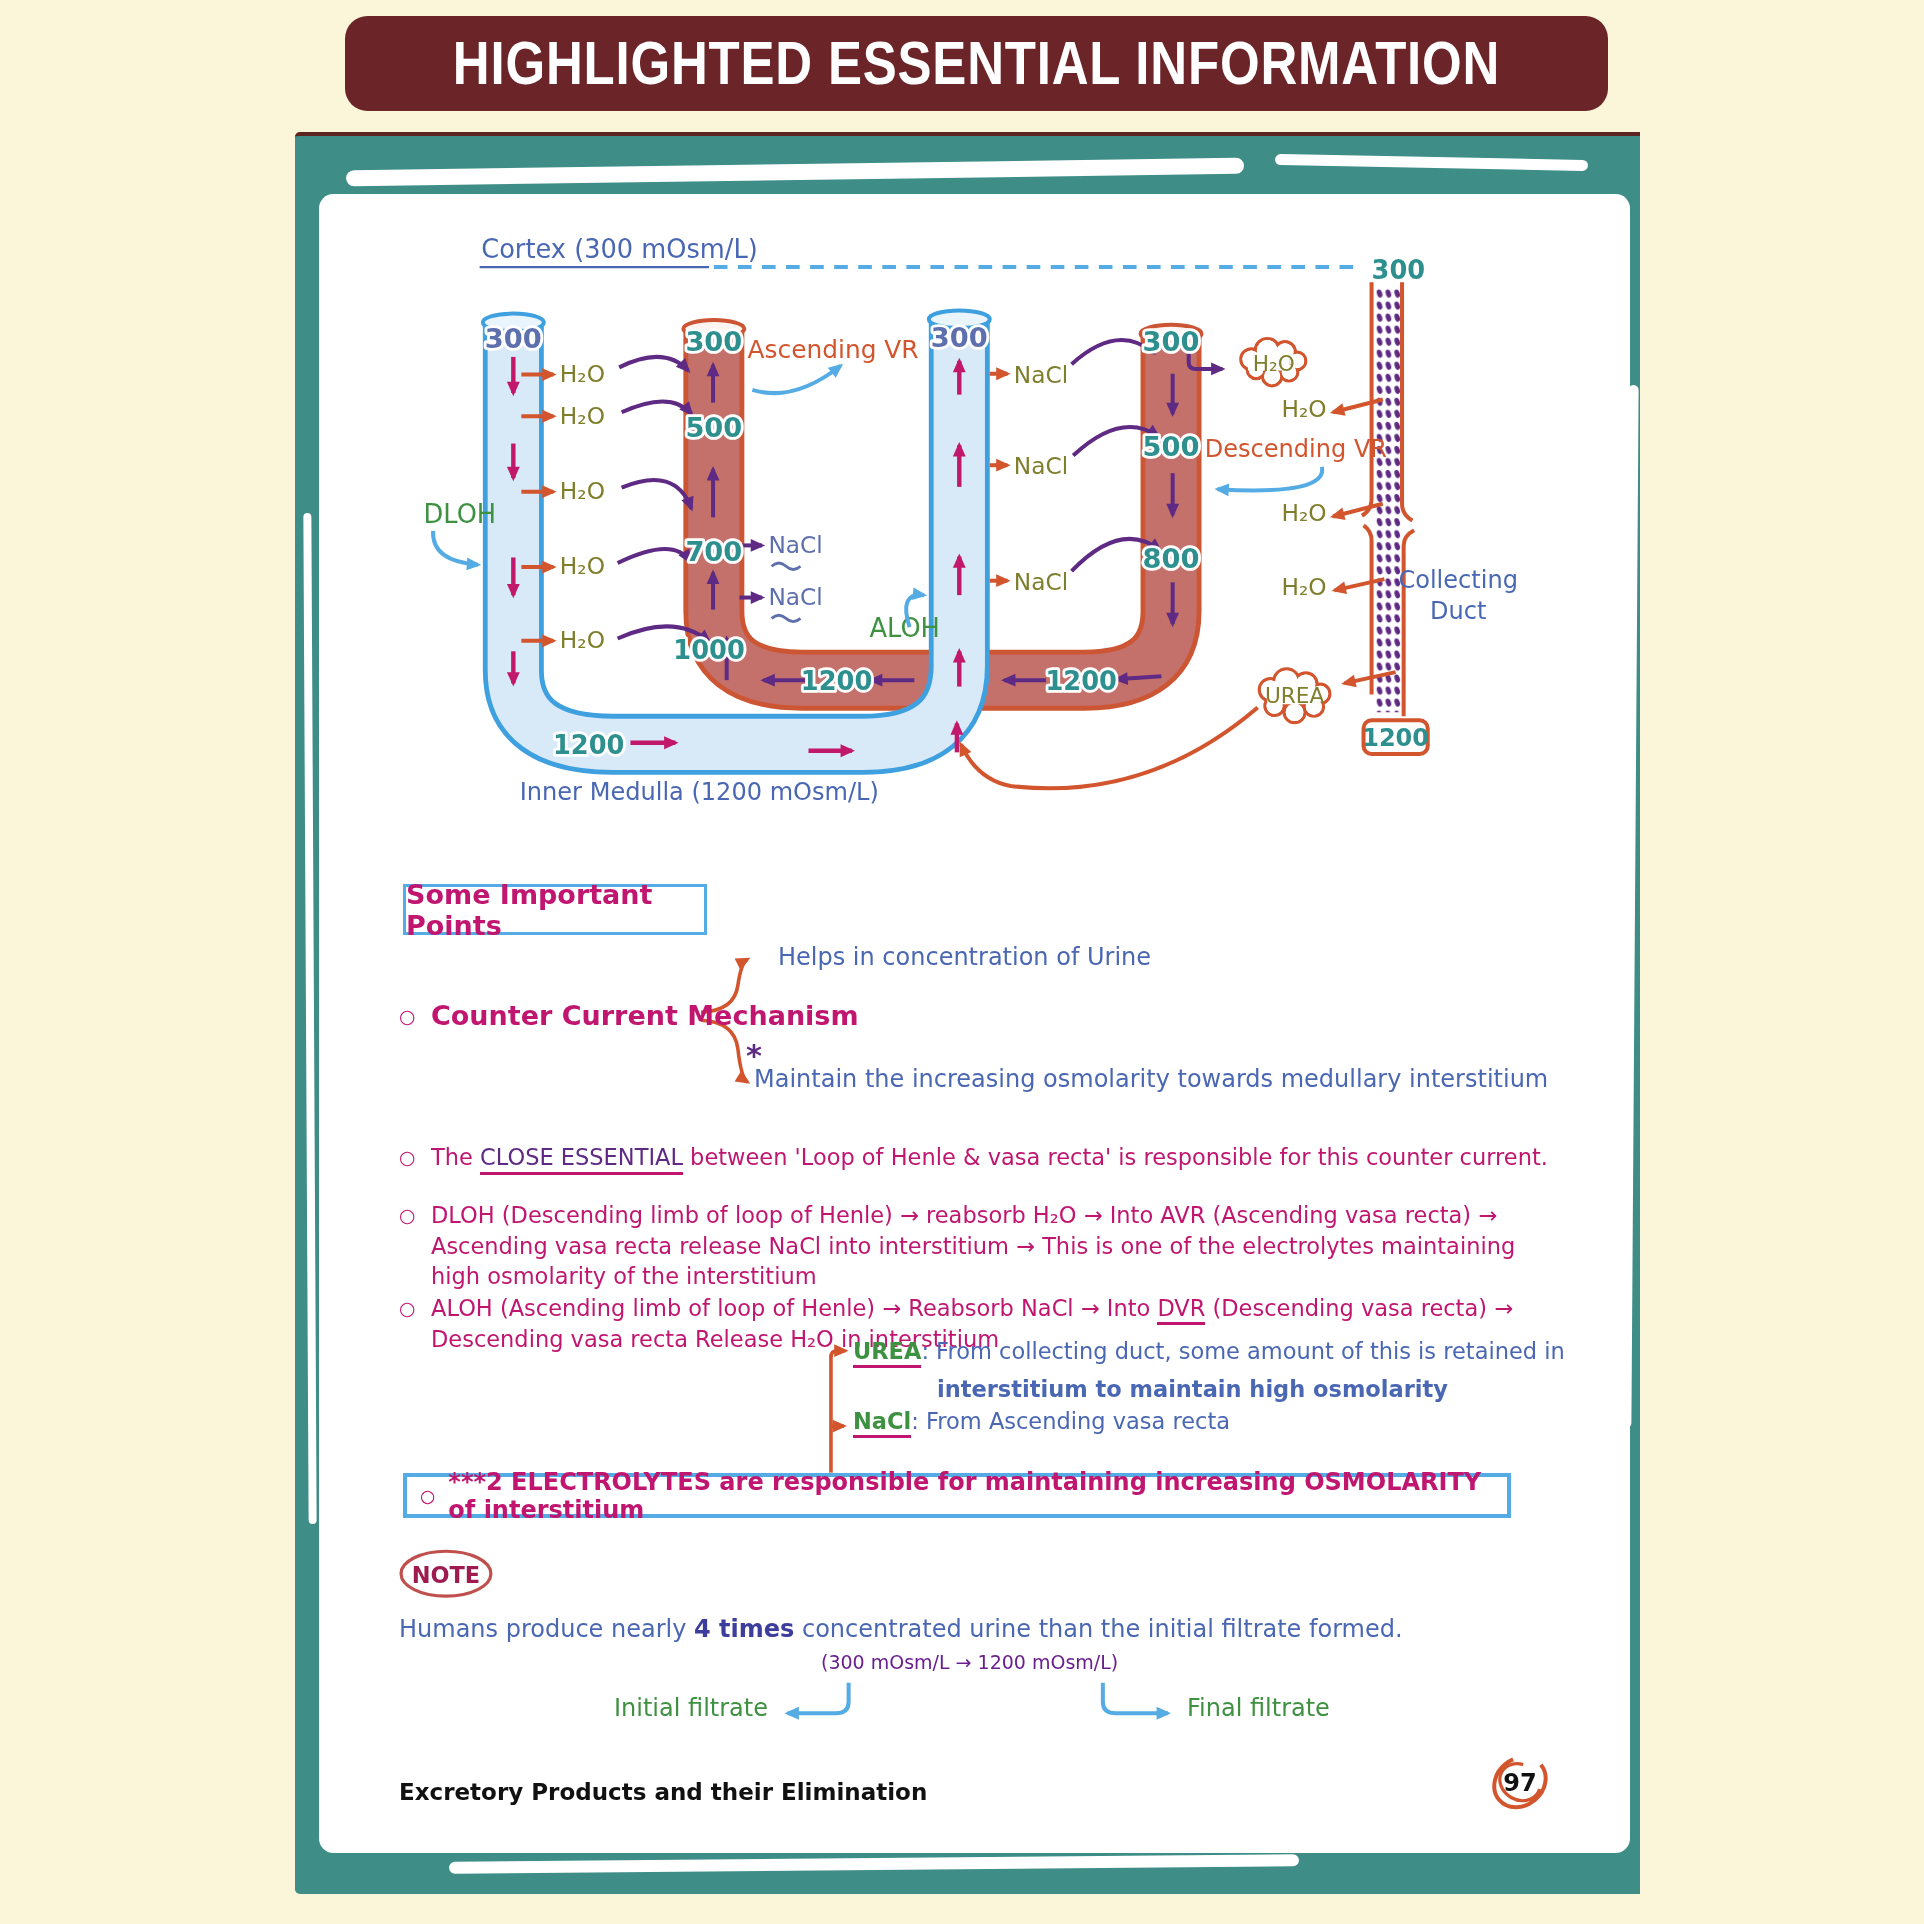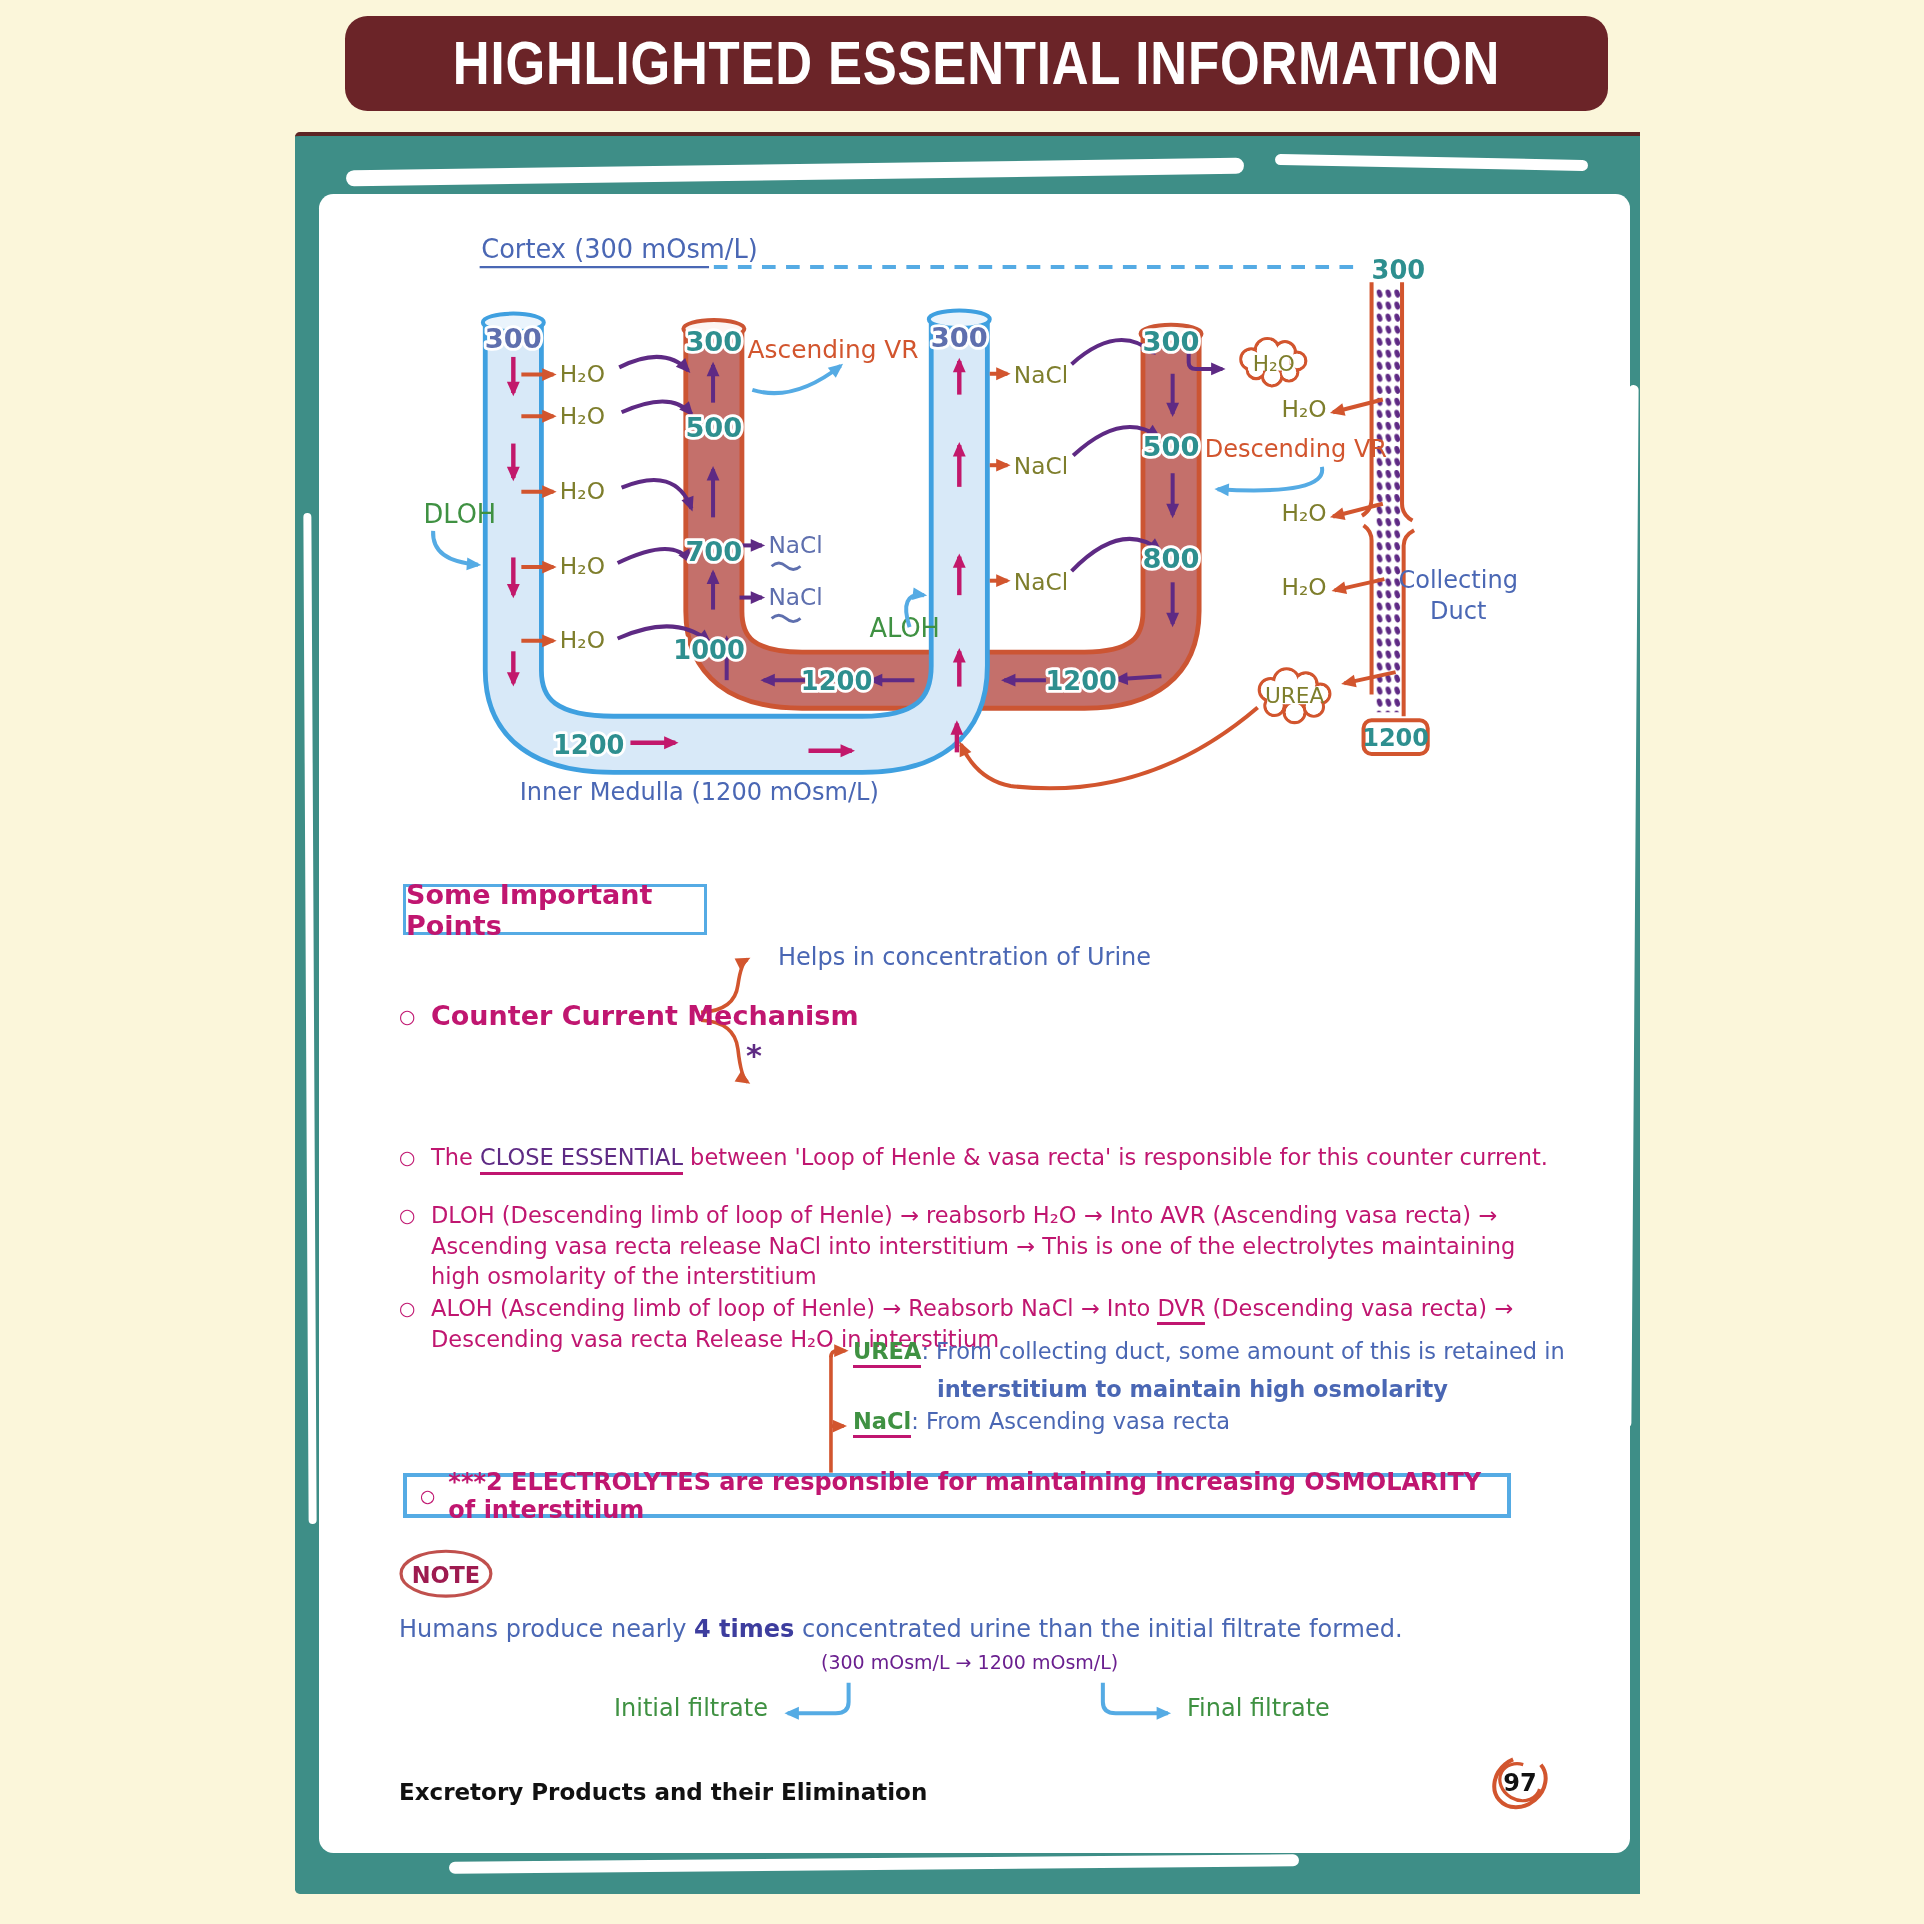--- a/index.html
+++ b/index.html
@@ -337,20 +337,21 @@
   <div class="tl pts-box">
     <span>Some Important Points</span>
   </div>
 
   <div class="tl brow ccm">
     <span class="bul">○</span>
     <div class="btxt">Counter Current Mechanism</div>
   </div>
   <div class="tl branch1">Helps in concentration of Urine</div>
   <div class="tl star">*</div>
+  <div class="tl branch2">Maintain the increasing osmolarity towards medullary interstitium</div>
 
   <div class="tl brow closeb">
     <span class="bul">○</span>
     <div class="btxt">
       <span>The </span><span class="term-purple">CLOSE ESSENTIAL</span><span> between 'Loop of Henle &amp; vasa recta' is responsible for this counter current.</span>
     </div>
   </div>
 
   <div class="tl brow dlohb">
     <span class="bul">○</span>

